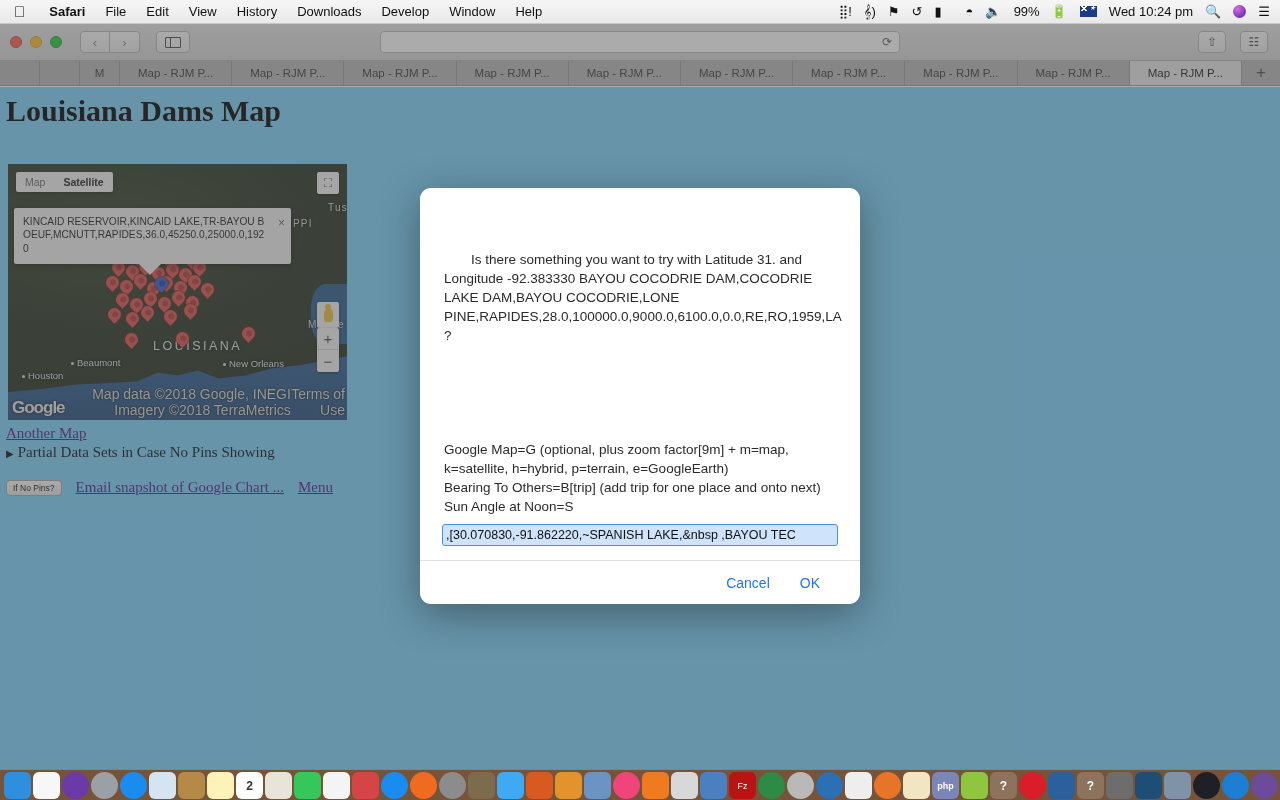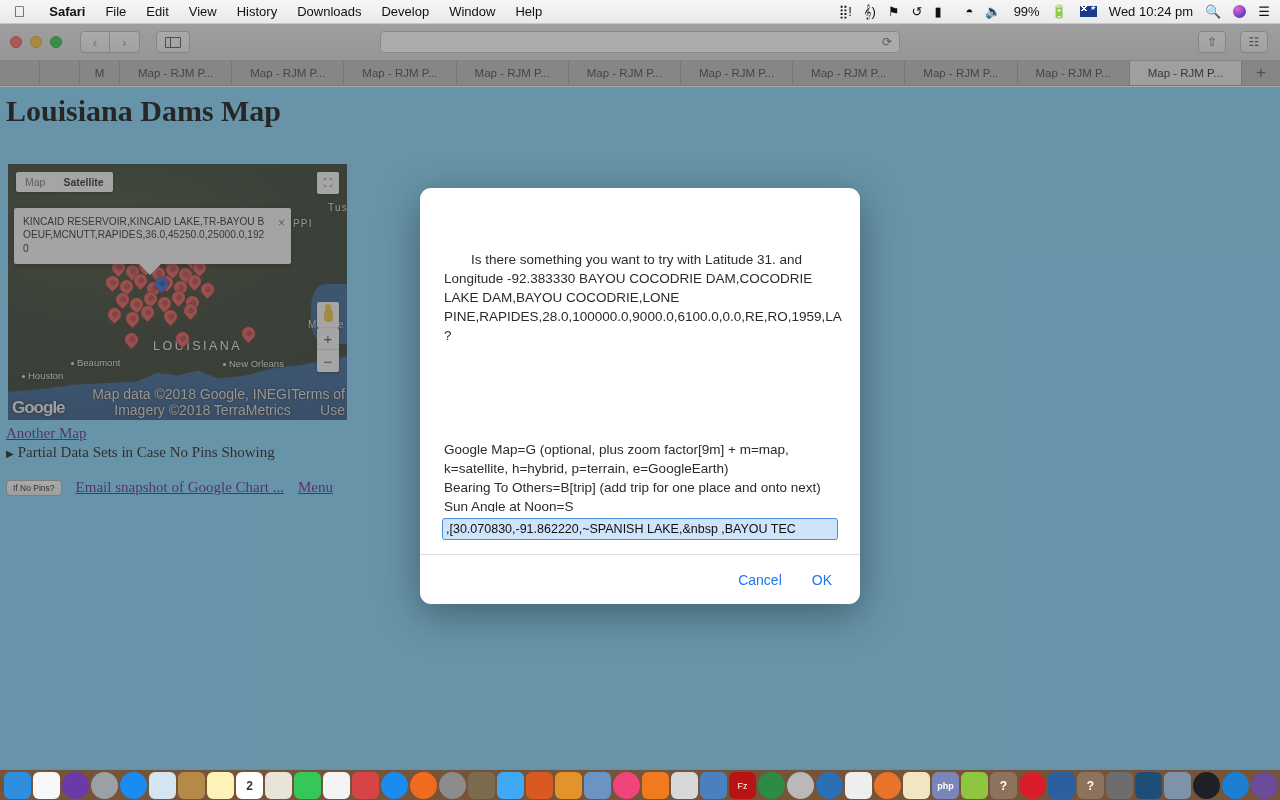--- a/index.html
+++ b/index.html
@@ -273,23 +273,23 @@
   #modal-input {
     width: 100%; height: 22px; font-size: 12.5px;
     font-family: "Liberation Sans", sans-serif;
     border: 1px solid #4a90e2; border-radius: 3px;
     padding: 0 3px; color: #111;
     background: #cfe3fb;
     outline: none;
   }
   #modal-input::selection { background: #b5d5f8; }
   #modal-footer {
-    height: 50px; border-top: 1px solid #e0e0e0;
+    height: 44px; border-top: 1px solid #e0e0e0;
     display: flex; align-items: center; justify-content: flex-end;
-    gap: 30px; padding-right: 28px;
+    gap: 30px; padding-right: 40px;
   }
   .modal-btn { color: #2176f5; font-size: 14px; background: none; border: none; }
 
   
   #dock {
     position: absolute; left: 0; bottom: 0; width: 1280px; height: 31px;
     background: rgba(118,83,53,0.92);
     border-top: 1px solid rgba(255,255,255,.25);
     display: flex; align-items: flex-end; gap: 2px; padding: 0 4px 1px 4px;
     z-index: 100;

